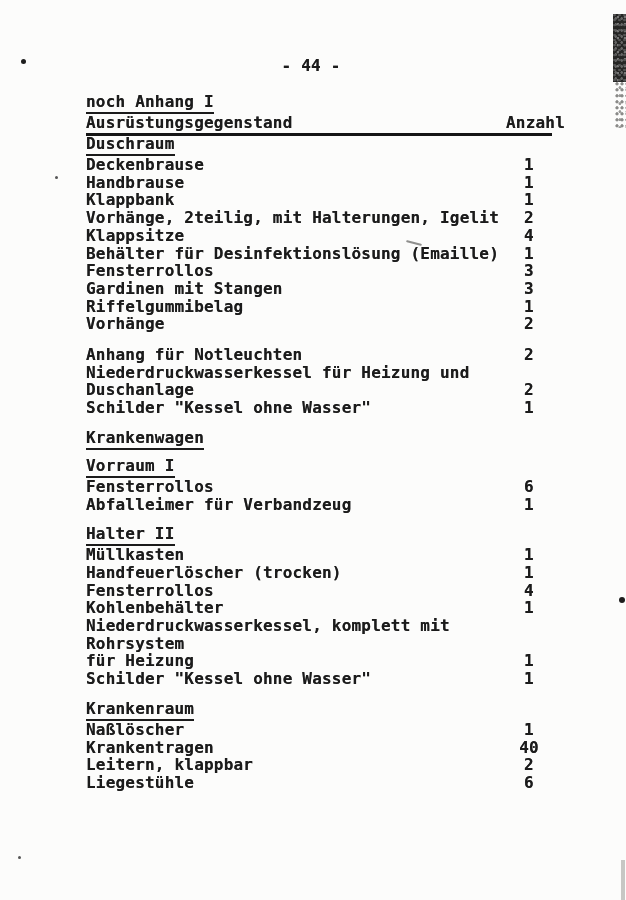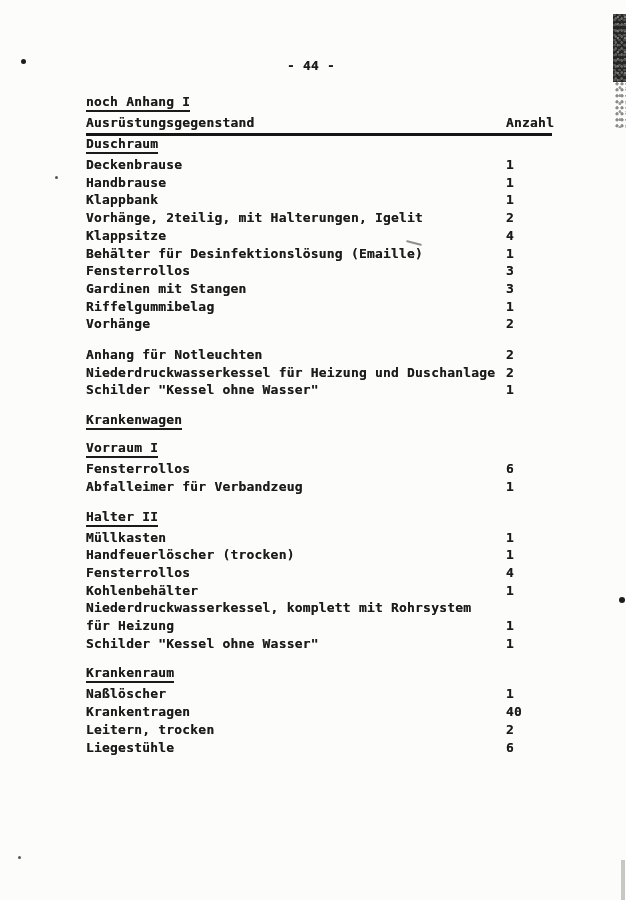--- a/index.html
+++ b/index.html
@@ -9,34 +9,34 @@
     width:626px; height:900px;
     background:#fcfcfb;
     overflow:hidden;
     font-family:"DejaVu Sans Mono","Liberation Mono",monospace;
     font-weight:700;
     color:#1b1b1b;
     text-shadow:0 0 0.5px rgba(20,20,20,.65);
   }
   .content {
     position:absolute; left:86px; top:58px; width:466px;
-    font-size:13px; letter-spacing:0.2px;
+    font-size:16px; letter-spacing:0.2px;
   }
   .page-number {
     text-align:center; line-height:16px; margin-bottom:20px;
     transform:translateX(-8px);
   }
   .annex-note { margin-bottom:6px; line-height:15px; }
   .u { border-bottom:2px solid #1b1b1b; padding-bottom:1px; }
   .table-header {
     display:flex; justify-content:space-between; align-items:flex-end;
     line-height:15px; padding-bottom:3px;
     border-bottom:3px solid #161616;
   }
-  .qty-col { width:46px; flex:none; }
+  .qty-col { width:46px; text-align:center; flex:none; }
   .section { margin-top:13px; }
   .section:first-child { margin-top:0; }
   .section-title { line-height:15px; margin-bottom:5px; }
   .row {
     display:flex; justify-content:space-between; align-items:flex-end;
     line-height:17.7px;
   }
   .item-label { flex:1 1 auto; white-space:pre-line; padding-right:6px; }
   
   .artifact { position:absolute; }
@@ -194,21 +194,21 @@
           <div class="section-title"><span class="u">Krankenraum</span></div>
           <div class="row">
             <span class="item-label">Naßlöscher</span>
             <span class="qty-col">1</span>
           </div>
           <div class="row">
             <span class="item-label">Krankentragen</span>
             <span class="qty-col">40</span>
           </div>
           <div class="row">
-            <span class="item-label">Leitern, trocken</span>
+            <span class="item-label">Leitern, klappbar</span>
             <span class="qty-col">2</span>
           </div>
           <div class="row">
             <span class="item-label">Liegestühle</span>
             <span class="qty-col">6</span>
           </div>
         </div>
       </div>
   </div>
 </div>

